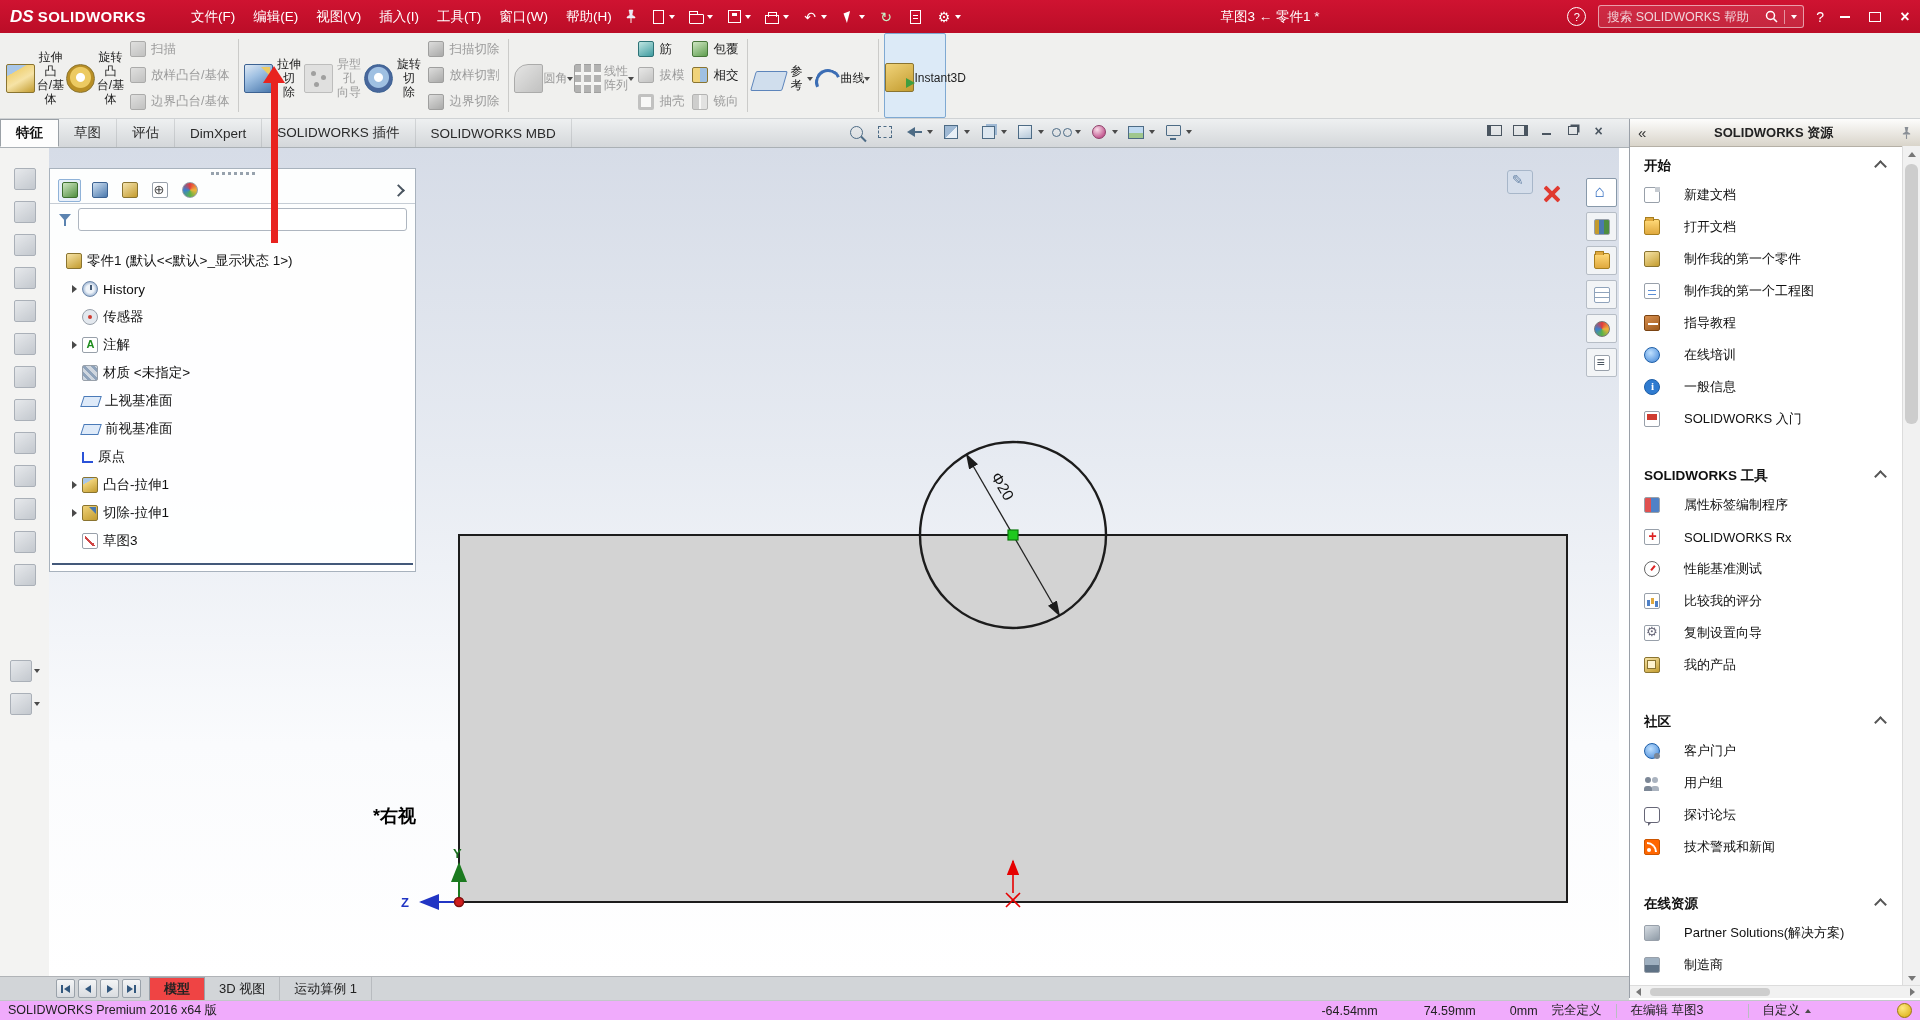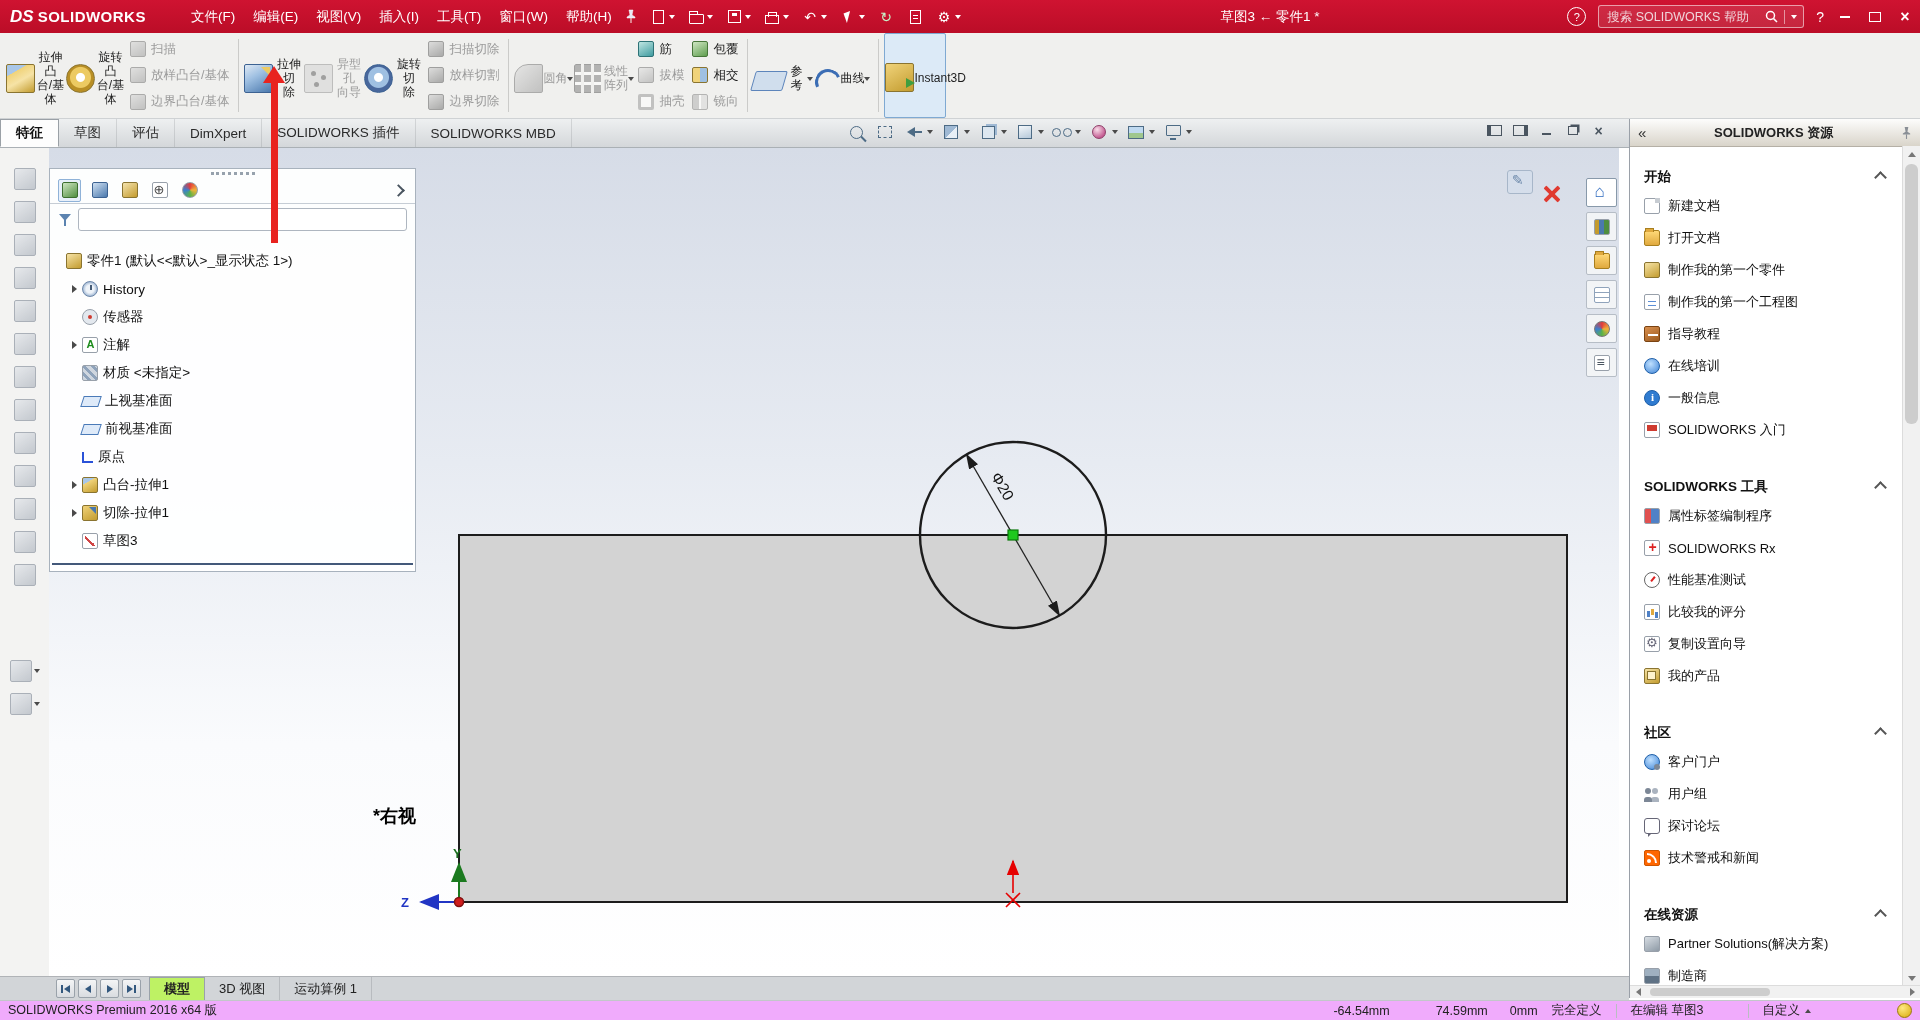--- a/index.html
+++ b/index.html
@@ -184,27 +184,27 @@
   .i-file-explorer-icon::before{content:"";position:absolute;left:0;top:-3px;width:7px;height:3px;background:#e0a93e;border:1px solid #a87f1f;border-bottom:none;}
   .i-view-palette-icon{background:repeating-linear-gradient(0deg,#fff 0 4px,#8fa3bb 4px 5px),repeating-linear-gradient(90deg,#fff 0 4px,#8fa3bb 4px 5px);border-color:#8fa3bb;}
   .i-appearances-icon{background:conic-gradient(#e23b3b,#f0b33a,#58b347,#3c7fd0,#e23b3b);border-radius:50%;border-color:#777;}
   .i-custom-properties-icon{background:#fff;}
   .i-custom-properties-icon::before{content:"≡";position:absolute;left:2px;top:-2px;font-size:14px;color:#4a5560;}
   
   .resources{position:absolute;left:1629px;top:119px;width:291px;height:879px;background:#fff;border-left:1px solid #9aa0a8;box-sizing:border-box;}
   .res-header{height:27px;background:linear-gradient(#fdfdfc,#d9d4ca);border-bottom:1px solid #b5b0a6;display:flex;align-items:center;padding:0 8px;gap:8px;}
   .res-collapse{font-size:15px;color:#333;line-height:1;}
   .res-title{font-weight:bold;font-size:13px;color:#222;flex:1;text-align:center;}
-  .res-body{position:absolute;top:27px;left:0;right:17px;bottom:12px;overflow:hidden;padding-top:18px;}
+  .res-body{position:absolute;top:27px;left:0;right:17px;bottom:12px;overflow:hidden;padding-top:7px;}
   .rsec{margin-top:28px;}
   .rsec:first-child{margin-top:0;}
   .rsec-h{display:flex;align-items:center;height:26px;padding:0 14px;}
   .rsec-title{font-weight:bold;font-size:13.5px;color:#111;flex:1;}
   .chev-up{width:7px;height:7px;border-left:2px solid #555;border-top:2px solid #555;transform:rotate(45deg);margin-right:4px;}
-  .ritem{display:flex;align-items:center;gap:8px;height:32px;padding:0 14px;font-size:13px;color:#101010;white-space:nowrap;}
+  .ritem{display:flex;align-items:center;gap:24px;height:32px;padding:0 14px;font-size:13px;color:#101010;white-space:nowrap;}
   
   .i-res-new-document-icon{background:#fff;}
   .i-res-new-document-icon::after{content:"";position:absolute;right:-1px;top:-1px;width:5px;height:5px;background:#c7ccd2;}
   .i-res-open-document-icon{background:linear-gradient(#ffd978,#e0a93e);border-color:#a87f1f;}
   .i-res-open-document-icon::before{content:"";position:absolute;left:0;top:-3px;width:7px;height:3px;background:#e0a93e;border:1px solid #a87f1f;border-bottom:none;}
   .i-first-part-icon{background:linear-gradient(150deg,#f6e3a6,#c39c2f);border-color:#8a7430;}
   .i-first-drawing-icon{background:#fff;}
   .i-first-drawing-icon::before{content:"";position:absolute;inset:3px;background:repeating-linear-gradient(0deg,#5b8ed6 0 1.5px,transparent 1.5px 4px);}
   .i-tutorials-icon{background:linear-gradient(150deg,#d98f4e,#9c5a1e);border-color:#7a4312;}
   .i-tutorials-icon::before{content:"";position:absolute;left:3px;top:7px;width:10px;height:1.5px;background:#fff;}
@@ -250,26 +250,26 @@
   .hs-thumb{height:8px;width:120px;background:#cdcdcd;border-radius:4px;margin-left:4px;}
   .hs-spacer{flex:1;}
   
   .bottombar{position:absolute;left:0;top:976px;width:1629px;height:24px;background:#d2d5d8;border-top:1px solid #b0b3b7;display:flex;align-items:stretch;box-sizing:border-box;}
   .sheet-nav{display:flex;align-items:center;gap:3px;padding:0 8px 0 56px;}
   .nav-btn{width:17px;height:17px;background:linear-gradient(#f4f5f6,#d9dce0);border:1px solid #9aa2aa;border-radius:2px;display:flex;align-items:center;justify-content:center;gap:1px;}
   .nb-bar{width:2px;height:8px;background:#33587e;}
   .nb-left{width:0;height:0;border-top:4px solid transparent;border-bottom:4px solid transparent;border-right:6px solid #33587e;}
   .nb-right{width:0;height:0;border-top:4px solid transparent;border-bottom:4px solid transparent;border-left:6px solid #33587e;}
   .btab{display:flex;align-items:center;padding:0 14px;font-size:13px;color:#222;border-right:1px solid #b8bbbf;}
-  .btab.active{background:#bef264;border:1px solid #9aa2aa;border-bottom:none;font-weight:bold;}
+  .btab.active{background:#ef4444;border:1px solid #9aa2aa;border-bottom:none;font-weight:bold;}
   .statusbar{position:absolute;left:0;top:1000px;width:1920px;height:20px;background:#f0abfc;border-top:1px solid #c2c6ca;display:flex;align-items:center;font-size:12.5px;color:#222;box-sizing:border-box;}
   .st-product{padding-left:8px;}
   .st-right{margin-left:auto;display:flex;align-items:center;}
   .st-sep{width:1px;height:14px;background:#b9bdc2;margin:0 14px;}
-  .st-x{margin-right:46px;} .st-y{margin-right:22px;} .st-z{margin-right:14px;}
+  .st-x{margin-right:46px;} .st-y{margin-right:34px;} .st-z{margin-right:14px;}
   .st-edit{margin-right:30px;}
   .st-custom{display:flex;align-items:center;gap:5px;}
   .tip-dot{width:13px;height:13px;border-radius:50%;background:radial-gradient(circle at 35% 30%,#ffe982,#d9a90c);border:1px solid #9a7a08;margin:0 8px 0 86px;}
   
   .red-arrow{position:absolute;left:261px;top:66px;width:26px;z-index:60;pointer-events:none;}
   .ra-head{width:0;height:0;border-left:11px solid transparent;border-right:11px solid transparent;border-bottom:17px solid #e8231f;margin:0 auto;}
   .ra-shaft{width:7px;height:160px;background:#e8231f;margin:0 auto;}
 </style>
 </head>
 <body>

